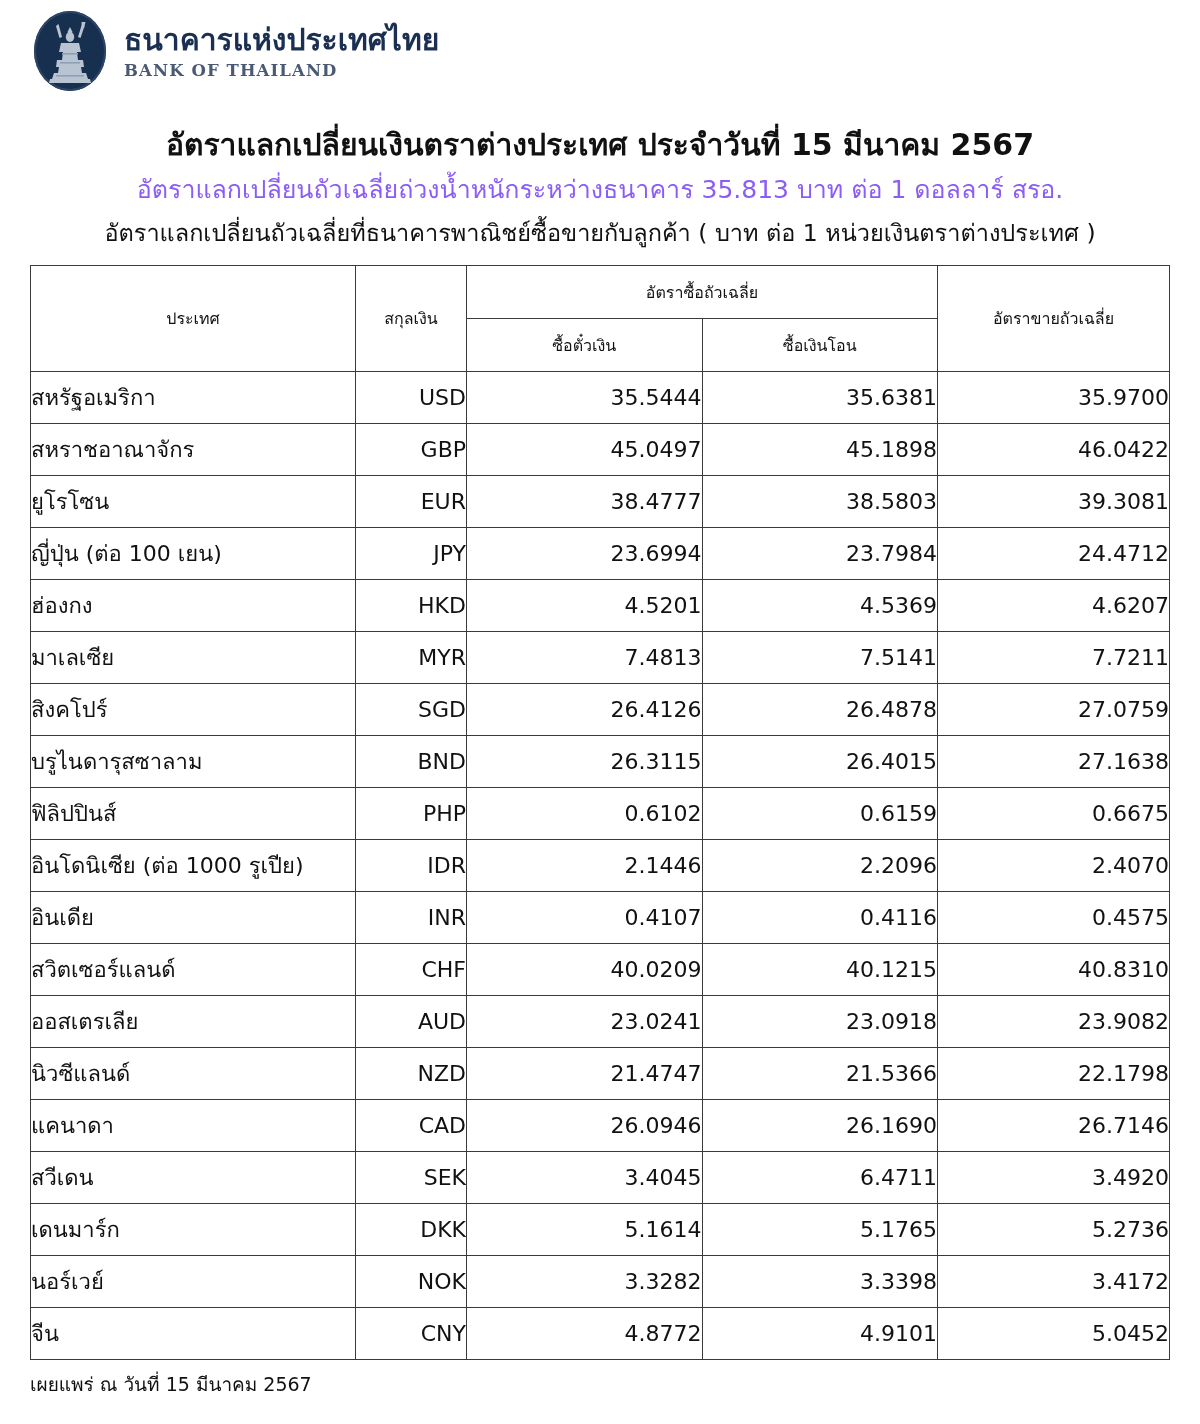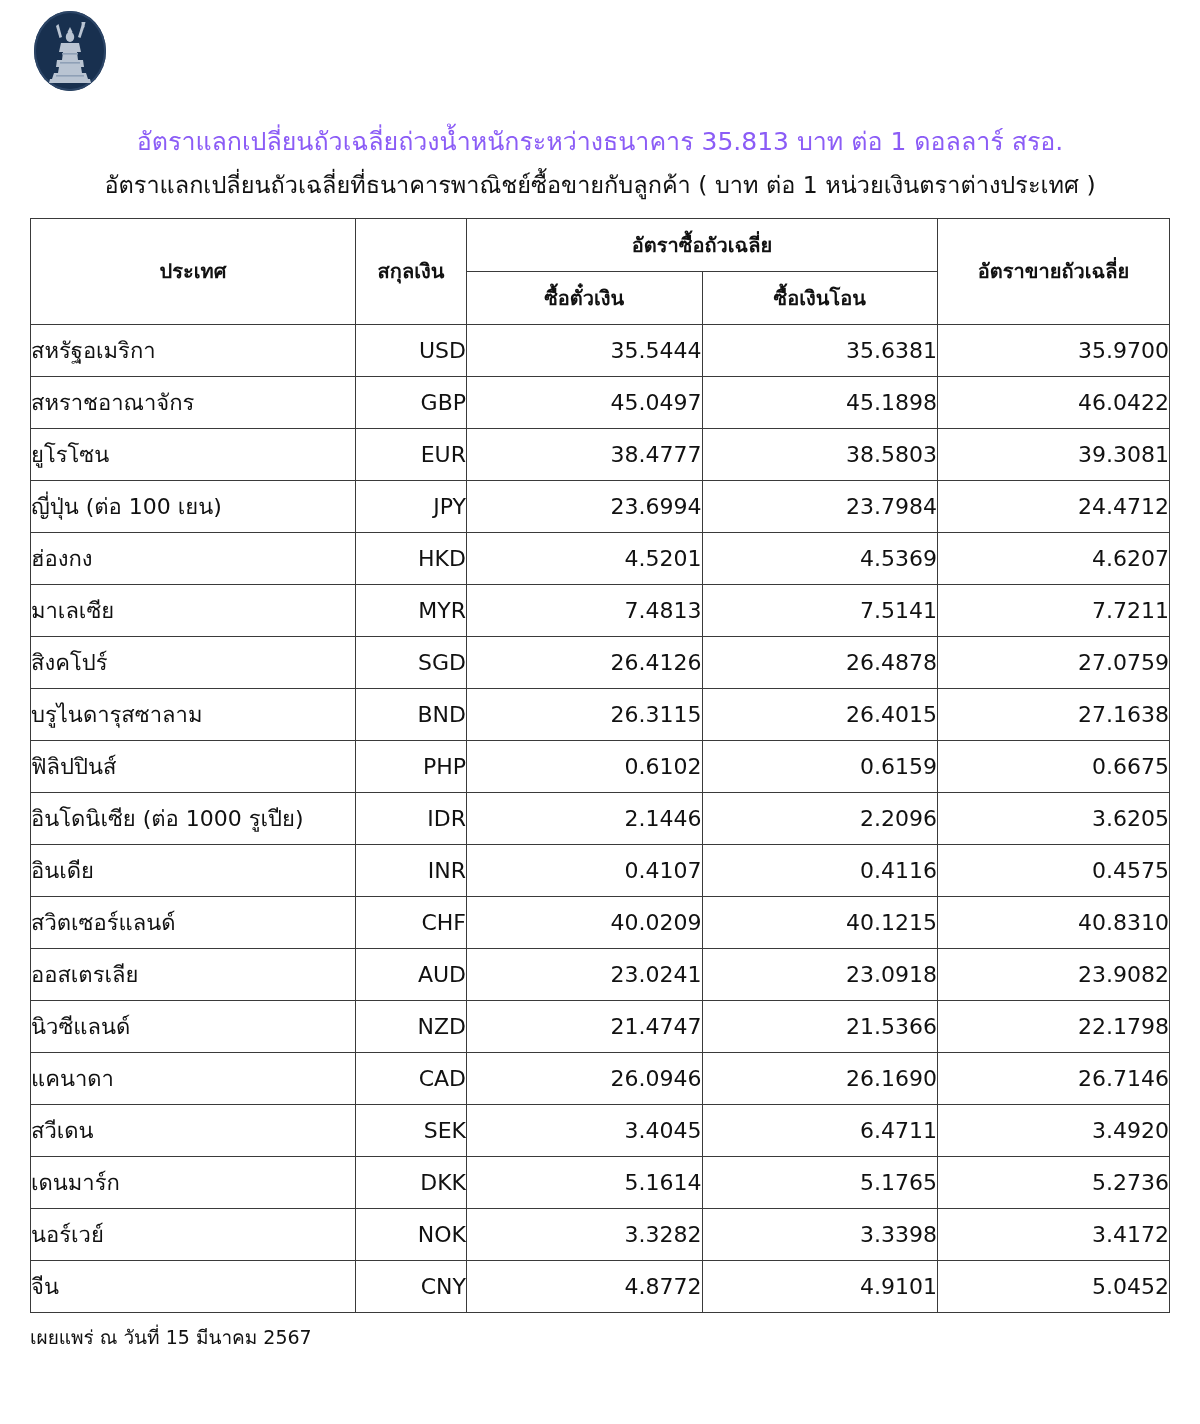--- a/index.html
+++ b/index.html
@@ -114,22 +114,22 @@
   table.fx th,
   table.fx td {
     border: 1px solid #3a3a3a;
     padding: 0;
     font-weight: 400;
   }
   table.fx thead th {
     height: 52px;
     text-align: center;
     vertical-align: middle;
-    font-size: 20px;
-    font-weight: 700;
+    font-size: 16px;
+    font-weight: 400;
   }
   th.c-country { width: 324px; }
   th.c-code    { width: 110px; }
   th.c-buy1    { width: 238px; }
   th.c-buy2    { width: 235px; }
   th.c-sell    { width: 231px; }
 
   table.fx tbody td {
     height: 51px;
     vertical-align: middle;
@@ -184,23 +184,28 @@
           <path d="M9 63 L49 63 L50 67 L8 67 Z"></path>
         </g>
         <g fill="#8fa0b6">
           <rect x="21" y="37" width="16" height="1.6"></rect>
           <rect x="19" y="46" width="20" height="1.6"></rect>
           <rect x="15" y="59" width="28" height="1.6"></rect>
         </g>
       </svg>
     </div>
   </div>
+  <div class="wordmark">
+    <div class="wordmark-th">ธนาคารแห่งประเทศไทย</div>
+    <div class="wordmark-en">BANK OF THAILAND</div>
+  </div>
 </div>
 
 <div class="titles">
+  <div class="title-main">อัตราแลกเปลี่ยนเงินตราต่างประเทศ ประจำวันที่ 15 มีนาคม 2567</div>
   <div class="title-sub">อัตราแลกเปลี่ยนถัวเฉลี่ยถ่วงน้ำหนักระหว่างธนาคาร 35.813 บาท ต่อ 1 ดอลลาร์ สรอ.</div>
   <div class="title-sub2">อัตราแลกเปลี่ยนถัวเฉลี่ยที่ธนาคารพาณิชย์ซื้อขายกับลูกค้า ( บาท ต่อ 1 หน่วยเงินตราต่างประเทศ )</div>
 </div>
 
 <div class="table-wrap">
   <table class="fx">
     <thead>
       <tr>
         <th class="c-country" rowspan="2">ประเทศ</th>
         <th class="c-code" rowspan="2">สกุลเงิน</th>
@@ -274,21 +279,21 @@
           <td class="code">PHP</td>
           <td class="num">0.6102</td>
           <td class="num">0.6159</td>
           <td class="num">0.6675</td>
         </tr>
         <tr>
           <td class="country">อินโดนิเซีย (ต่อ 1000 รูเปีย)</td>
           <td class="code">IDR</td>
           <td class="num">2.1446</td>
           <td class="num">2.2096</td>
-          <td class="num">3.6205</td>
+          <td class="num">2.4070</td>
         </tr>
         <tr>
           <td class="country">อินเดีย</td>
           <td class="code">INR</td>
           <td class="num">0.4107</td>
           <td class="num">0.4116</td>
           <td class="num">0.4575</td>
         </tr>
         <tr>
           <td class="country">สวิตเซอร์แลนด์</td>

